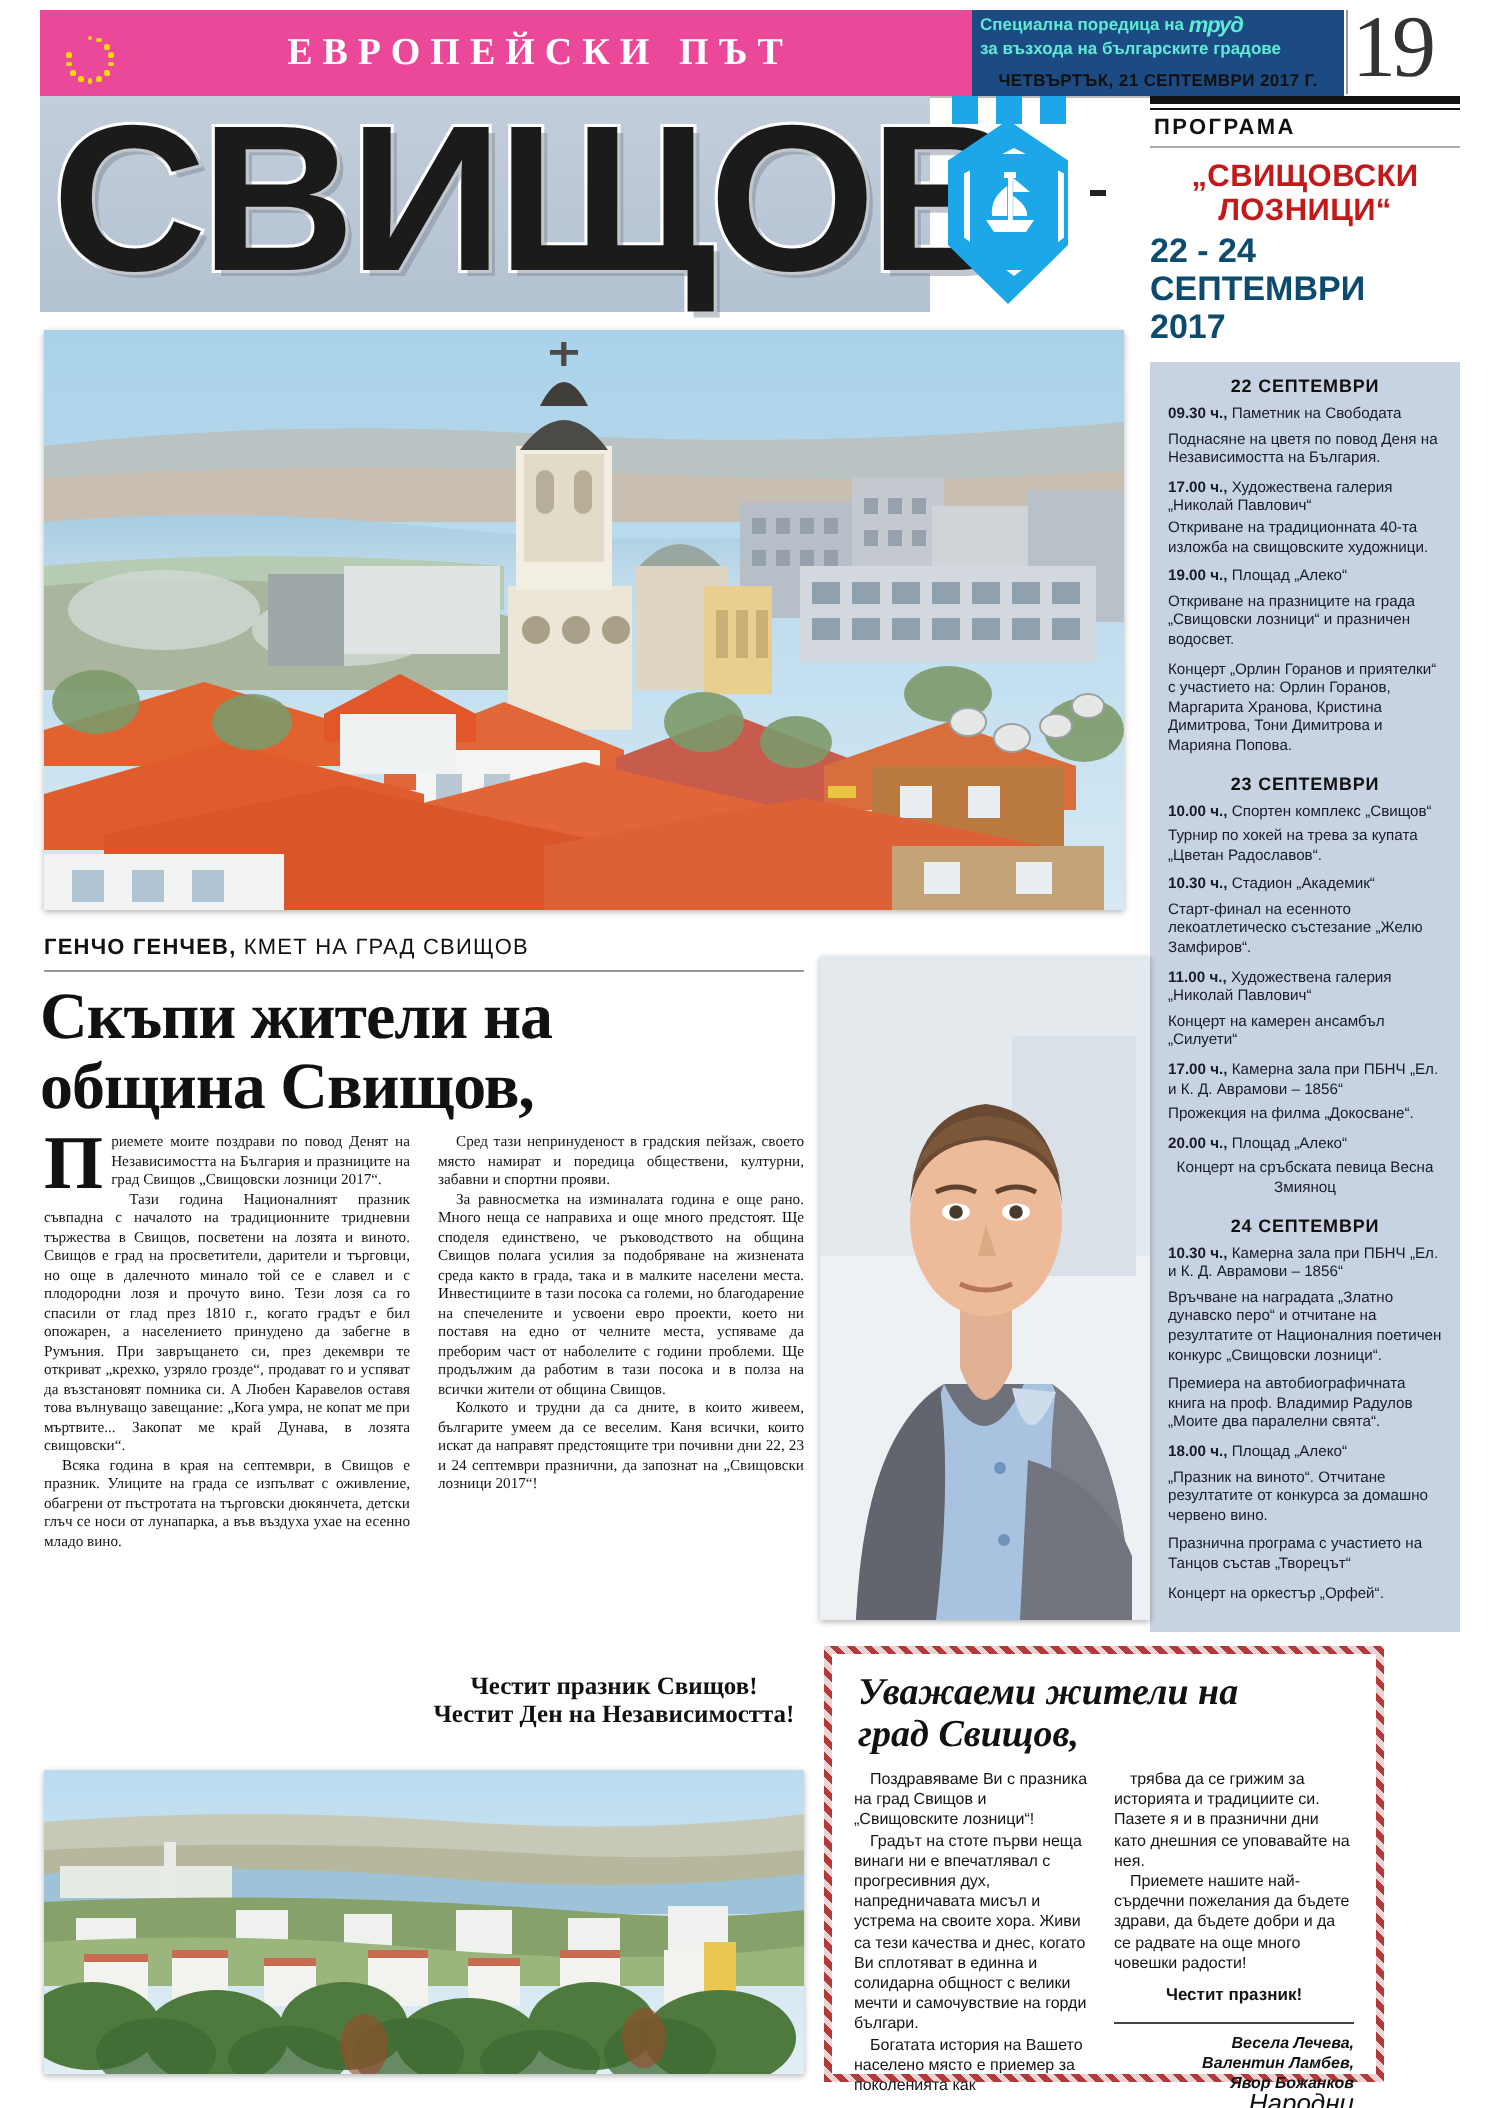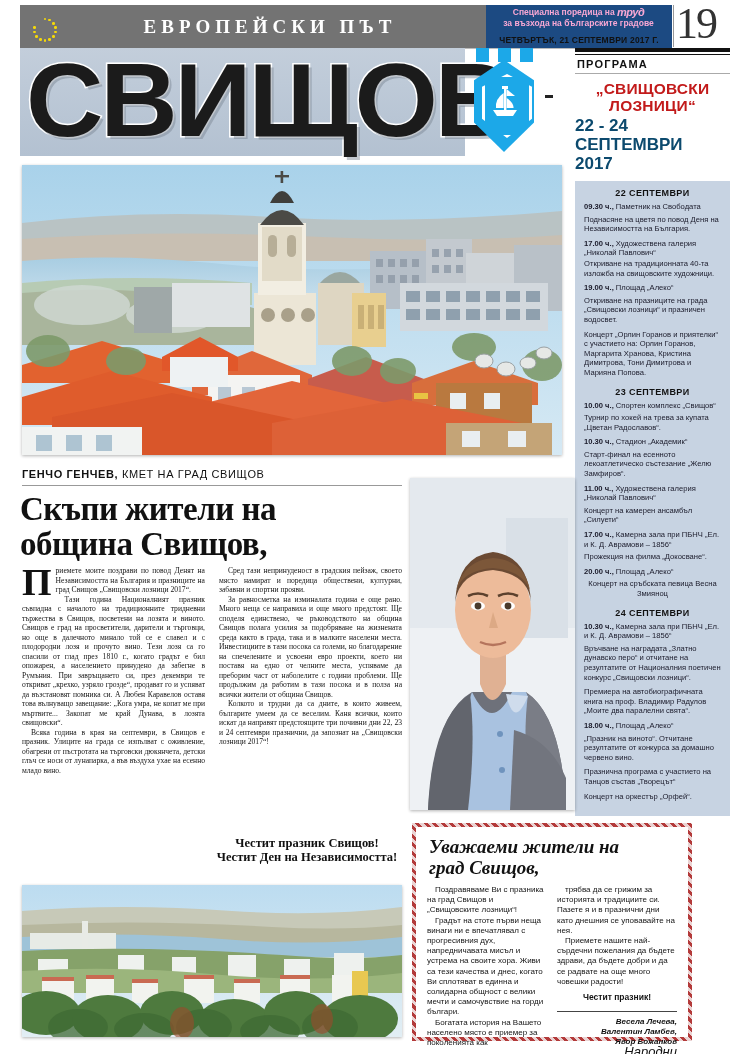--- a/index.html
+++ b/index.html
@@ -8,27 +8,27 @@
     width:750px;height:1054px;position:relative;overflow:hidden;
     font-family:"Liberation Sans", sans-serif;
     color:#111;
     -webkit-font-smoothing:antialiased;
   }
   .page{position:absolute;inset:0;background:#ffffff;}
 
   
   .topbar{position:absolute;left:20px;top:5px;width:710px;height:38px;}
   .eu-band{position:absolute;left:0;top:0;width:466px;height:44px;
-    background:#737373;display:flex;align-items:center;}
+    background:#ec4899;display:flex;align-items:center;}
   .eu-stars{width:30px;height:20px;margin-left:10px;position:relative;flex:none;}
   .eu-stars span{position:absolute;width:2.6px;height:2.6px;background:#f5d908;border-radius:50%;}
   .eu-title{flex:1;text-align:center;color:#fff;font-weight:bold;font-size:19px;
     letter-spacing:5px;font-family:"Liberation Serif",serif;padding-right:6px;}
   .special-band{position:absolute;left:466px;top:0;width:186px;height:44px;
-    background:#1c4a82;color:#f9a8d4;text-align:center;padding:2px 5px 0 4px;
+    background:#1c4a82;color:#5eead4;text-align:left;padding:2px 5px 0 4px;
     box-sizing:border-box;}
   .special-band .l1{font-size:8.5px;font-weight:bold;line-height:11px;}
   .special-band .l2{font-size:8.5px;font-weight:bold;line-height:11px;}
   .trud{display:inline-block;font-style:italic;font-weight:bold;font-size:11px;
     letter-spacing:-0.5px;vertical-align:-1px;}
   .dateline{position:absolute;left:466px;top:28px;width:186px;height:14px;
     font-size:8.5px;font-weight:bold;letter-spacing:.2px;
     display:flex;align-items:center;justify-content:center;color:#111;}
   .pageno{position:absolute;left:656px;top:-4px;width:54px;height:48px;
     font-family:"Liberation Serif",serif;font-size:44px;line-height:46px;

